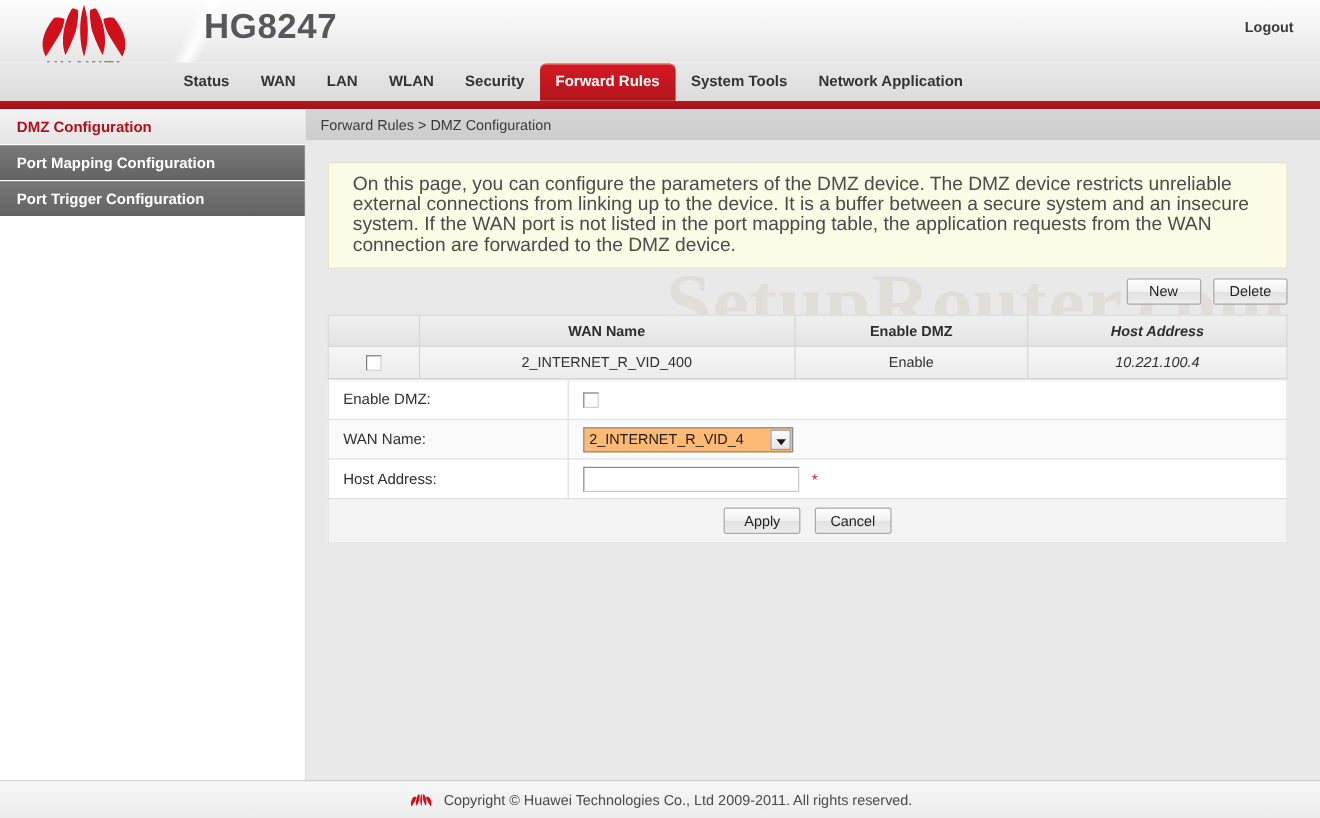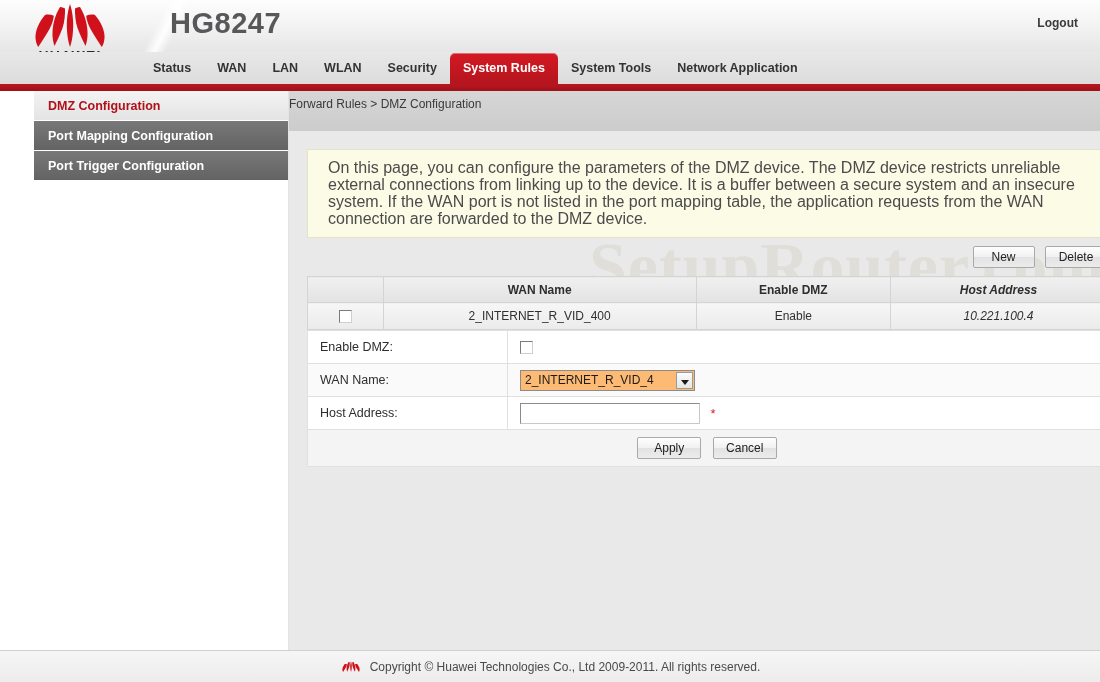--- a/index.html
+++ b/index.html
@@ -140,21 +140,20 @@
     z-index: 6;
   }
 
   
   .sidebar {
     width: 255px;
     flex: 0 0 255px;
     background: #ffffff;
     padding-top: 0;
     border-right: 1px solid #e3e3e3;
-    margin-left: 34px;
   }
   .side-item {
     height: 30px;
     line-height: 30px;
     padding-left: 14px;
     font-size: 12.5px;
     font-weight: bold;
     color: #ffffff;
     background: linear-gradient(to bottom, #787878 0%, #636363 100%);
     border-bottom: 1px solid #ffffff;
@@ -169,22 +168,23 @@
   }
 
   
   .content {
     flex: 1 1 auto;
     background: #e9e9e9;
     position: relative;
     padding: 0;
   }
   .breadcrumb {
-    height: 40px;
+    height: 26px;
     line-height: 26px;
+    padding-left: 12px;
     font-size: 12px;
     color: #3a3a3a;
     background: linear-gradient(to bottom, #d6d6d6 0%, #cccccc 100%);
   }
   .content-panel {
     position: relative;
     margin: 0;
     background: #e9e9e9;
     min-height: 553px;
     padding: 0;
@@ -396,21 +396,21 @@
     <a class="logout-link" href="#">Logout</a>
   </div>
 
   <div class="navbar">
     <div class="nav-inner" id="nav-inner">
         <div class="nav-item">Status</div>
         <div class="nav-item">WAN</div>
         <div class="nav-item">LAN</div>
         <div class="nav-item">WLAN</div>
         <div class="nav-item">Security</div>
-        <div class="nav-item active">System Rules</div>
+        <div class="nav-item active">Forward Rules</div>
         <div class="nav-item">System Tools</div>
         <div class="nav-item">Network Application</div>
       </div>
   </div>
   <div class="navbar-rule"></div>
 
   <div class="body-wrap">
 
     <div class="sidebar" id="sidebar">
         <div class="side-item selected">DMZ Configuration</div>

